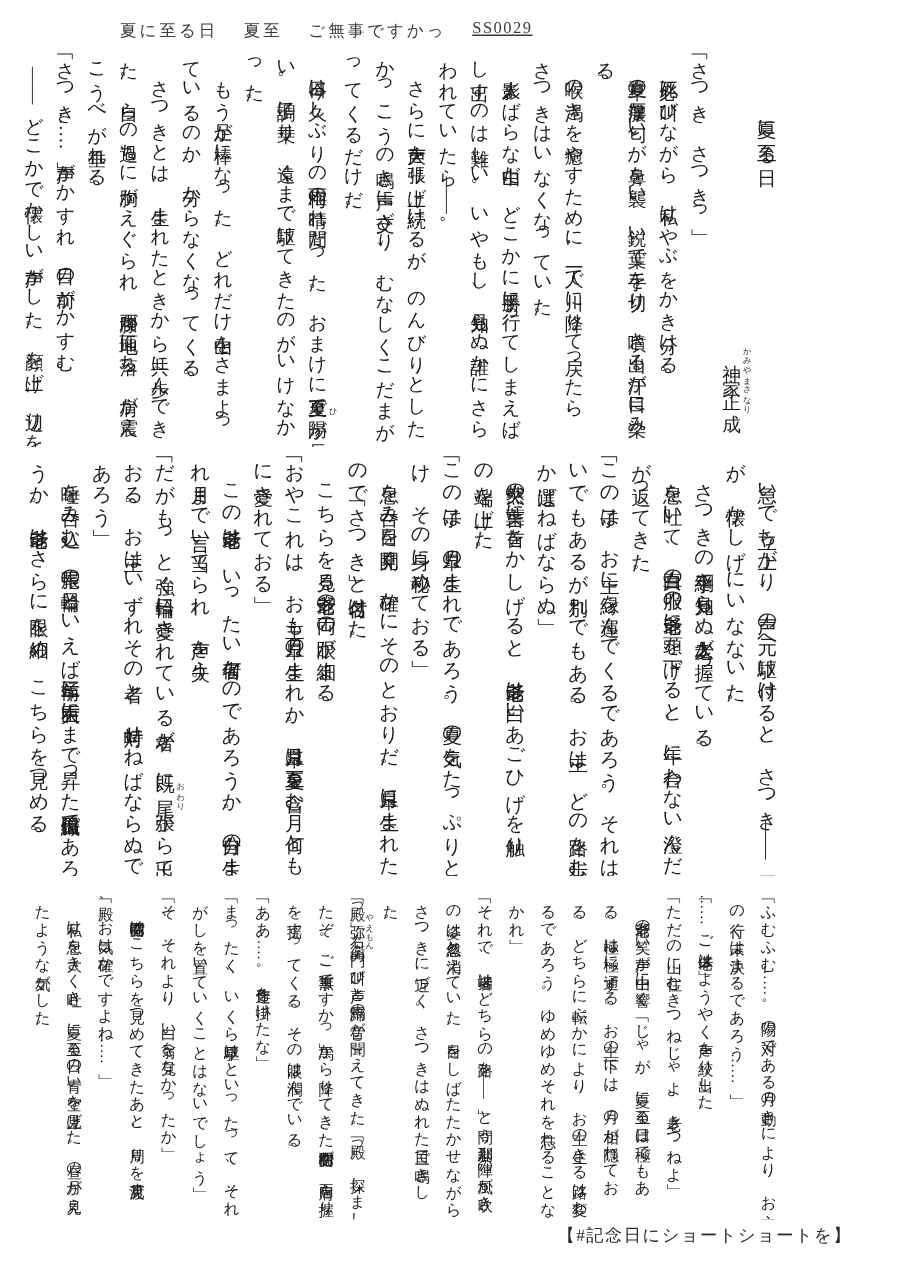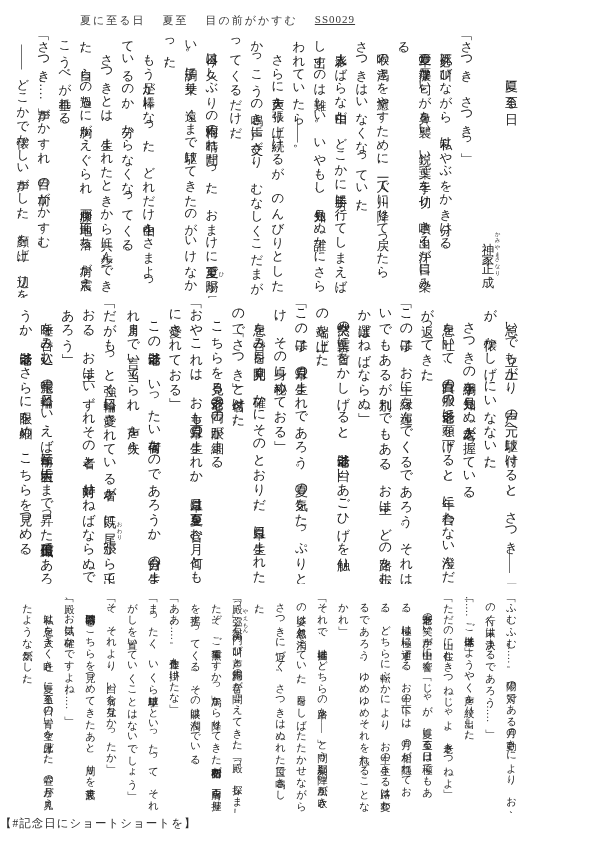--- a/index.html
+++ b/index.html
@@ -35,33 +35,33 @@
   }
   .author-col{
     line-height:21px;font-size:12.5px;
     padding-top:196px;white-space:nowrap;
   }
   ruby{ruby-position:over;}
   rt{font-size:5.5px;letter-spacing:0;color:#2a2a2a;}
 
   
   .footer{
-    position:absolute;top:816px;left:0;right:0;
-    text-align:left;font-size:11.5px;letter-spacing:1px;color:#2a2a2a;
+    position:absolute;top:816px;left:16px;right:0;
+    text-align:right;font-size:11.5px;letter-spacing:1px;color:#2a2a2a;
   }
 </style>
 </head>
 <body>
 
 <div class="page">
 
   <div class="header">
     <span>夏に至る日</span>
     <span>夏至</span>
-    <span>目の前がかすむ</span>
+    <span>ご無事ですかっ</span>
     <span class="code">SS0029</span>
   </div>
 
   <div class="band" id="band1">
     <div class="title-col">夏に至る日</div>
     <div class="author-col">
       <ruby><span>神家</span><rt>かみや</rt></ruby><ruby><span>正成</span><rt>まさなり</rt></ruby>
     </div>
     <div style="display:contents"><p>「さつき、さつきっ」</p><p>　必死に叫びながら、私はやぶをかき分ける。</p><p>　夏草の濃厚な匂いが鼻を襲い、鋭い葉で手を切り、噴き出る汗が目に染みる。</p><p>　喉の渇きを癒やすために、一人で川に降りて戻ったら、さつきはいなくなっていた。</p><p>　人影まばらな山中だ。どこかに勝手に行ってしまえば、探し出すのは難しい。いやもし、見知らぬ誰かにさらわれていたら――。</p><p>　さらに大声を張り上げ続けるが、のんびりとしたかっこうの鳴き声に交ざり、むなしくこだまが返ってくるだけだ。</p><p>　今日は久しぶりの梅雨の晴れ間だった。おまけに夏至で<ruby>陽<rt>ひ</rt></ruby>が長い。調子に乗り、遠くまで駆けてきたのがいけなかった。</p><p>　もう足が棒になった。どれだけ山中をさまよっているのか、分からなくなってくる。</p><p>　さつきとは、生まれたときから共に歩んできた。自らの過ちに胸がえぐられ、両膝が地面に落ち、肩が震え、こうべが垂れる。</p><p>「さつき……」声がかすれ、目の前がかすむ。</p><p>　――どこかで懐かしい声がした。顔を上げ、辺りを見渡すと、また、いななきが聞こえた。</p></div>
   </div>

